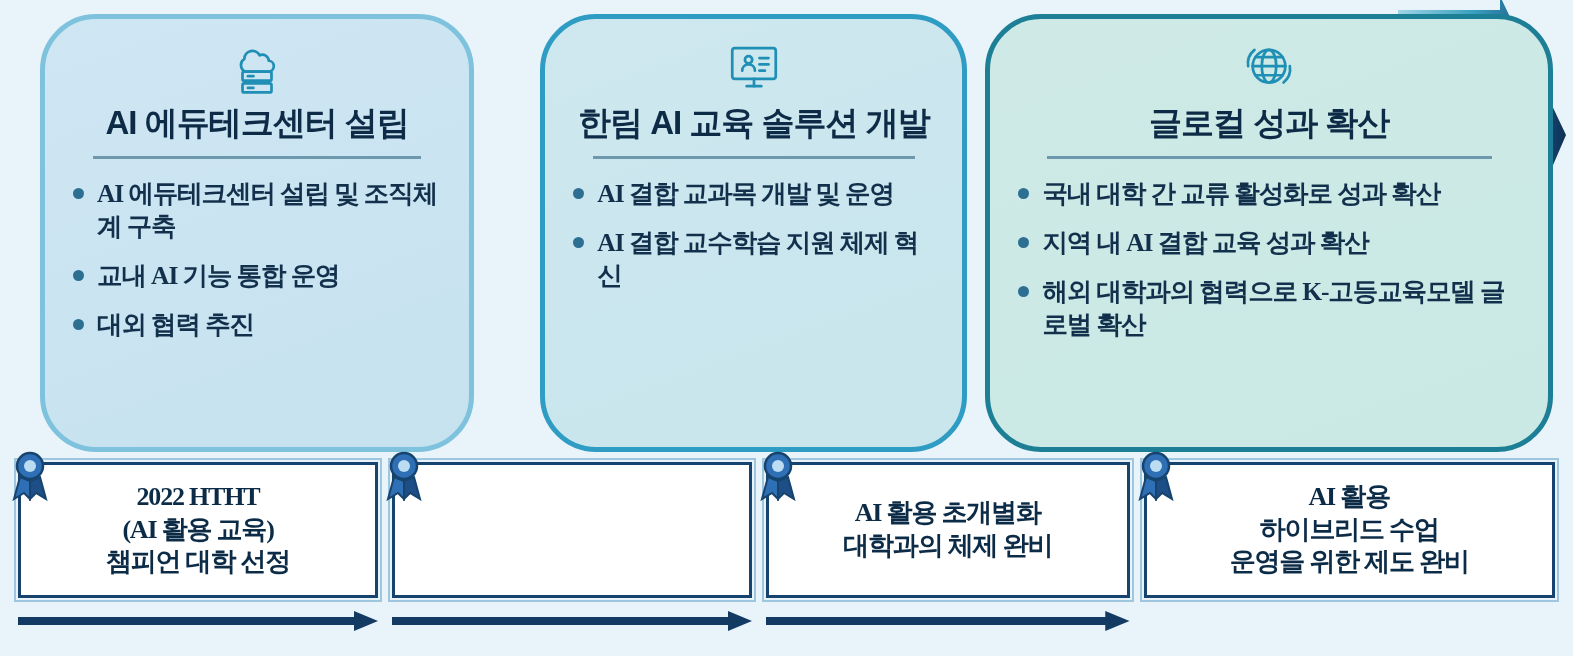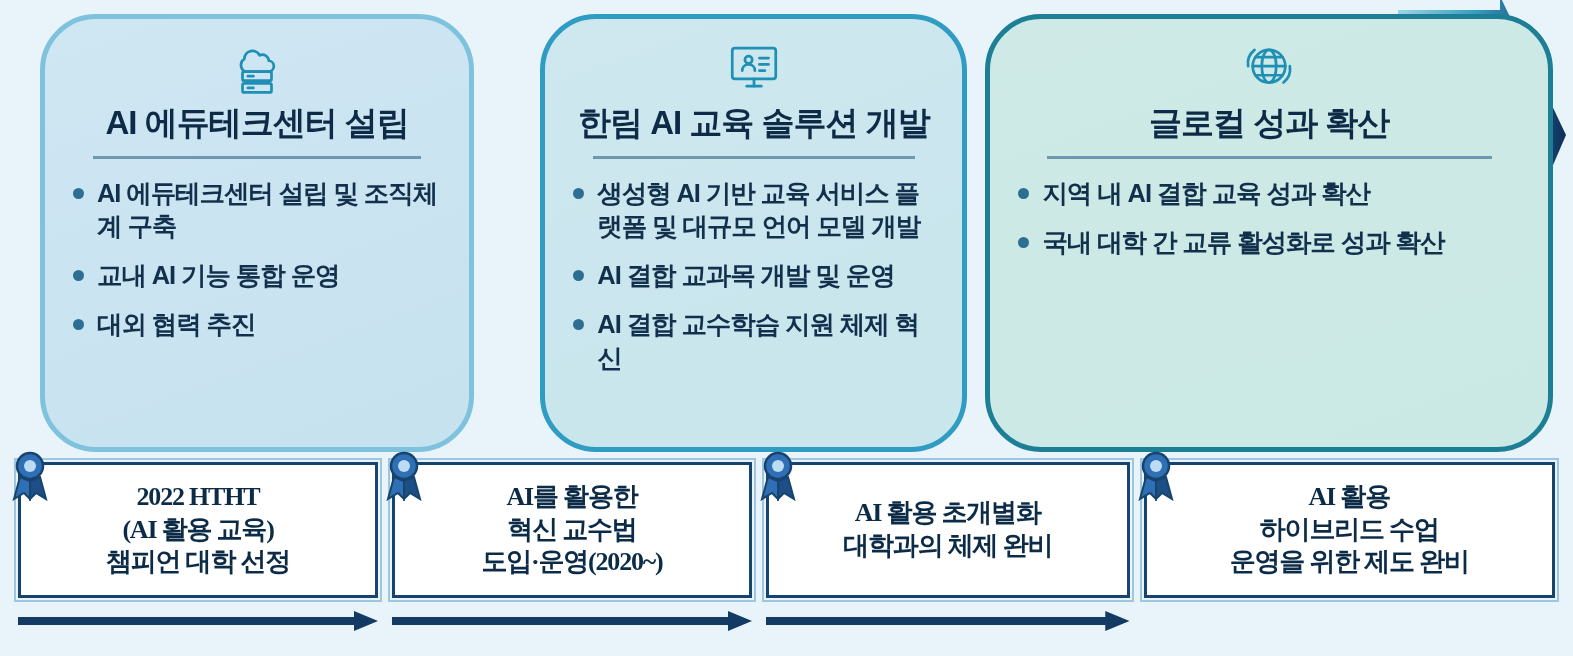--- a/index.html
+++ b/index.html
@@ -78,20 +78,21 @@
   .title-rule {
     height: 3px;
     background: #6d98ae;
     margin: 0 auto 18px auto;
     width: 88%;
   }
   .bullets {
     list-style: none;
     margin: 0;
     padding: 0;
+    font-family: Liberation Serif, serif;
   }
   .bullets li {
     position: relative;
     padding-left: 26px;
     margin-bottom: 16px;
     font-size: 25.5px;
     line-height: 1.30;
     font-weight: 700;
     color: #12304c;
     letter-spacing: -1.1px;
@@ -211,45 +212,45 @@
           <circle cx="26" cy="23" r="4"></circle>
           <path d="M19 35c0-4 3-7 7-7s7 3 7 7"></path>
           <line x1="38" y1="21" x2="48" y2="21"></line>
           <line x1="38" y1="28" x2="48" y2="28"></line>
           <line x1="38" y1="35" x2="44" y2="35"></line>
         </g>
       </svg>
       <div class="card-title">한림 AI 교육 솔루션 개발</div>
       <div class="title-rule"></div>
       <ul class="bullets">
-        <li>생성형 AI 기반 교육 서비스
-플랫폼 및 대규모 언어 모델 개발</li>
         <li>AI 결합 교과목 개발 및 운영</li>
         <li>AI 결합 교수학습 지원 체제 혁신</li>
       </ul>
     </div>
 
     <div class="card card-3">
       <svg class="card-icon" viewBox="0 0 64 64" aria-hidden="true">
         <g fill="none" stroke="#1f8fb5" stroke-width="3" stroke-linecap="round" stroke-linejoin="round">
           <circle cx="32" cy="30" r="18"></circle>
           <ellipse cx="32" cy="30" rx="8" ry="18"></ellipse>
           <line x1="14" y1="30" x2="50" y2="30"></line>
           <line x1="17" y1="20" x2="47" y2="20"></line>
           <line x1="17" y1="40" x2="47" y2="40"></line>
           <path d="M48 48c6-5 8-12 7-18"></path>
           <path d="M16 12c-6 5-8 12-7 18"></path>
         </g>
       </svg>
       <div class="card-title">글로컬 성과 확산</div>
       <div class="title-rule"></div>
       <ul class="bullets">
-        <li>지역 내 AI 결합 교육 성과 확산</li>
         <li>국내 대학 간 교류 활성화로
 성과 확산</li>
+        <li>지역 내 AI 결합 교육 성과 확산</li>
+        <li>해외 대학과의 협력으로
+K-고등교육모델 글로벌 확산</li>
       </ul>
     </div>
   </div>
 
   <div id="milestones">
 
     <div class="ms ms-1">
       <div class="ms-box">
         <svg class="ribbon" viewBox="0 0 46 52" aria-hidden="true">
           <circle cx="23" cy="17" r="13" fill="#2f6fb5" stroke="#16446e" stroke-width="2.5"></circle>
@@ -267,23 +268,20 @@
     </div>
 
     <div class="ms ms-2">
       <div class="ms-box">
         <svg class="ribbon" viewBox="0 0 46 52" aria-hidden="true">
           <circle cx="23" cy="17" r="13" fill="#2f6fb5" stroke="#16446e" stroke-width="2.5"></circle>
           <circle cx="23" cy="17" r="6" fill="#bcdcf2"></circle>
           <path d="M13 28 L7 50 L17 44 L23 50 L23 32 Z" fill="#2f6fb5" stroke="#16446e" stroke-width="2"></path>
           <path d="M33 28 L39 50 L29 44 L23 50 L23 32 Z" fill="#1d4f86" stroke="#16446e" stroke-width="2"></path>
         </svg>
-        <div class="ms-text">AI를 활용한
-혁신 교수법
-도입·운영(2020~)</div>
       </div>
       <svg class="ms-arrow" viewBox="0 0 360 22" preserveAspectRatio="none" aria-hidden="true">
         <path d="M0,7 L336,7 L336,1 L360,11 L336,21 L336,15 L0,15 Z" fill="#123a63"></path>
       </svg>
     </div>
 
     <div class="ms ms-3">
       <div class="ms-box">
         <svg class="ribbon" viewBox="0 0 46 52" aria-hidden="true">
           <circle cx="23" cy="17" r="13" fill="#2f6fb5" stroke="#16446e" stroke-width="2.5"></circle>

